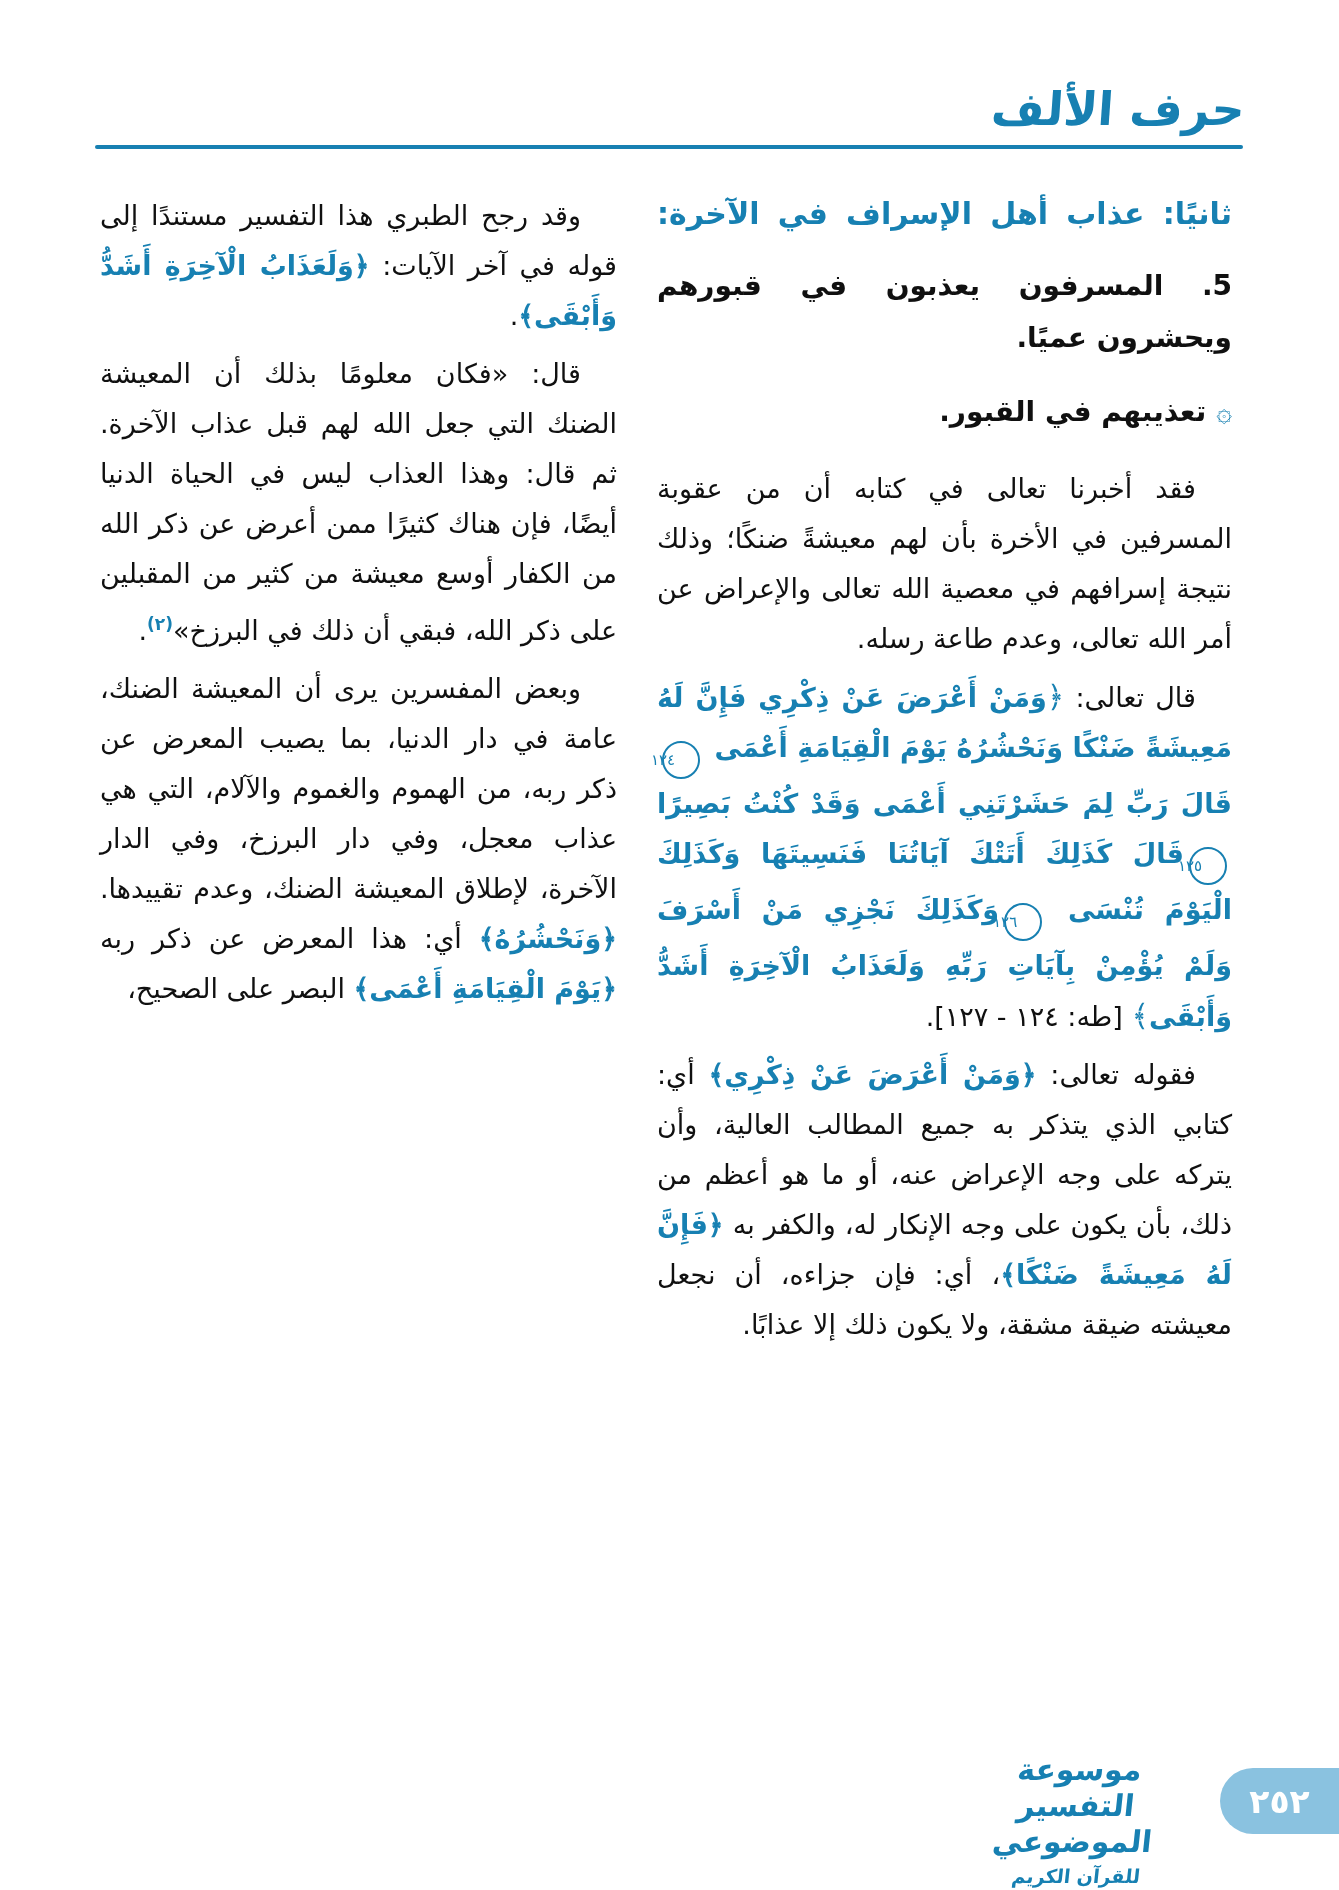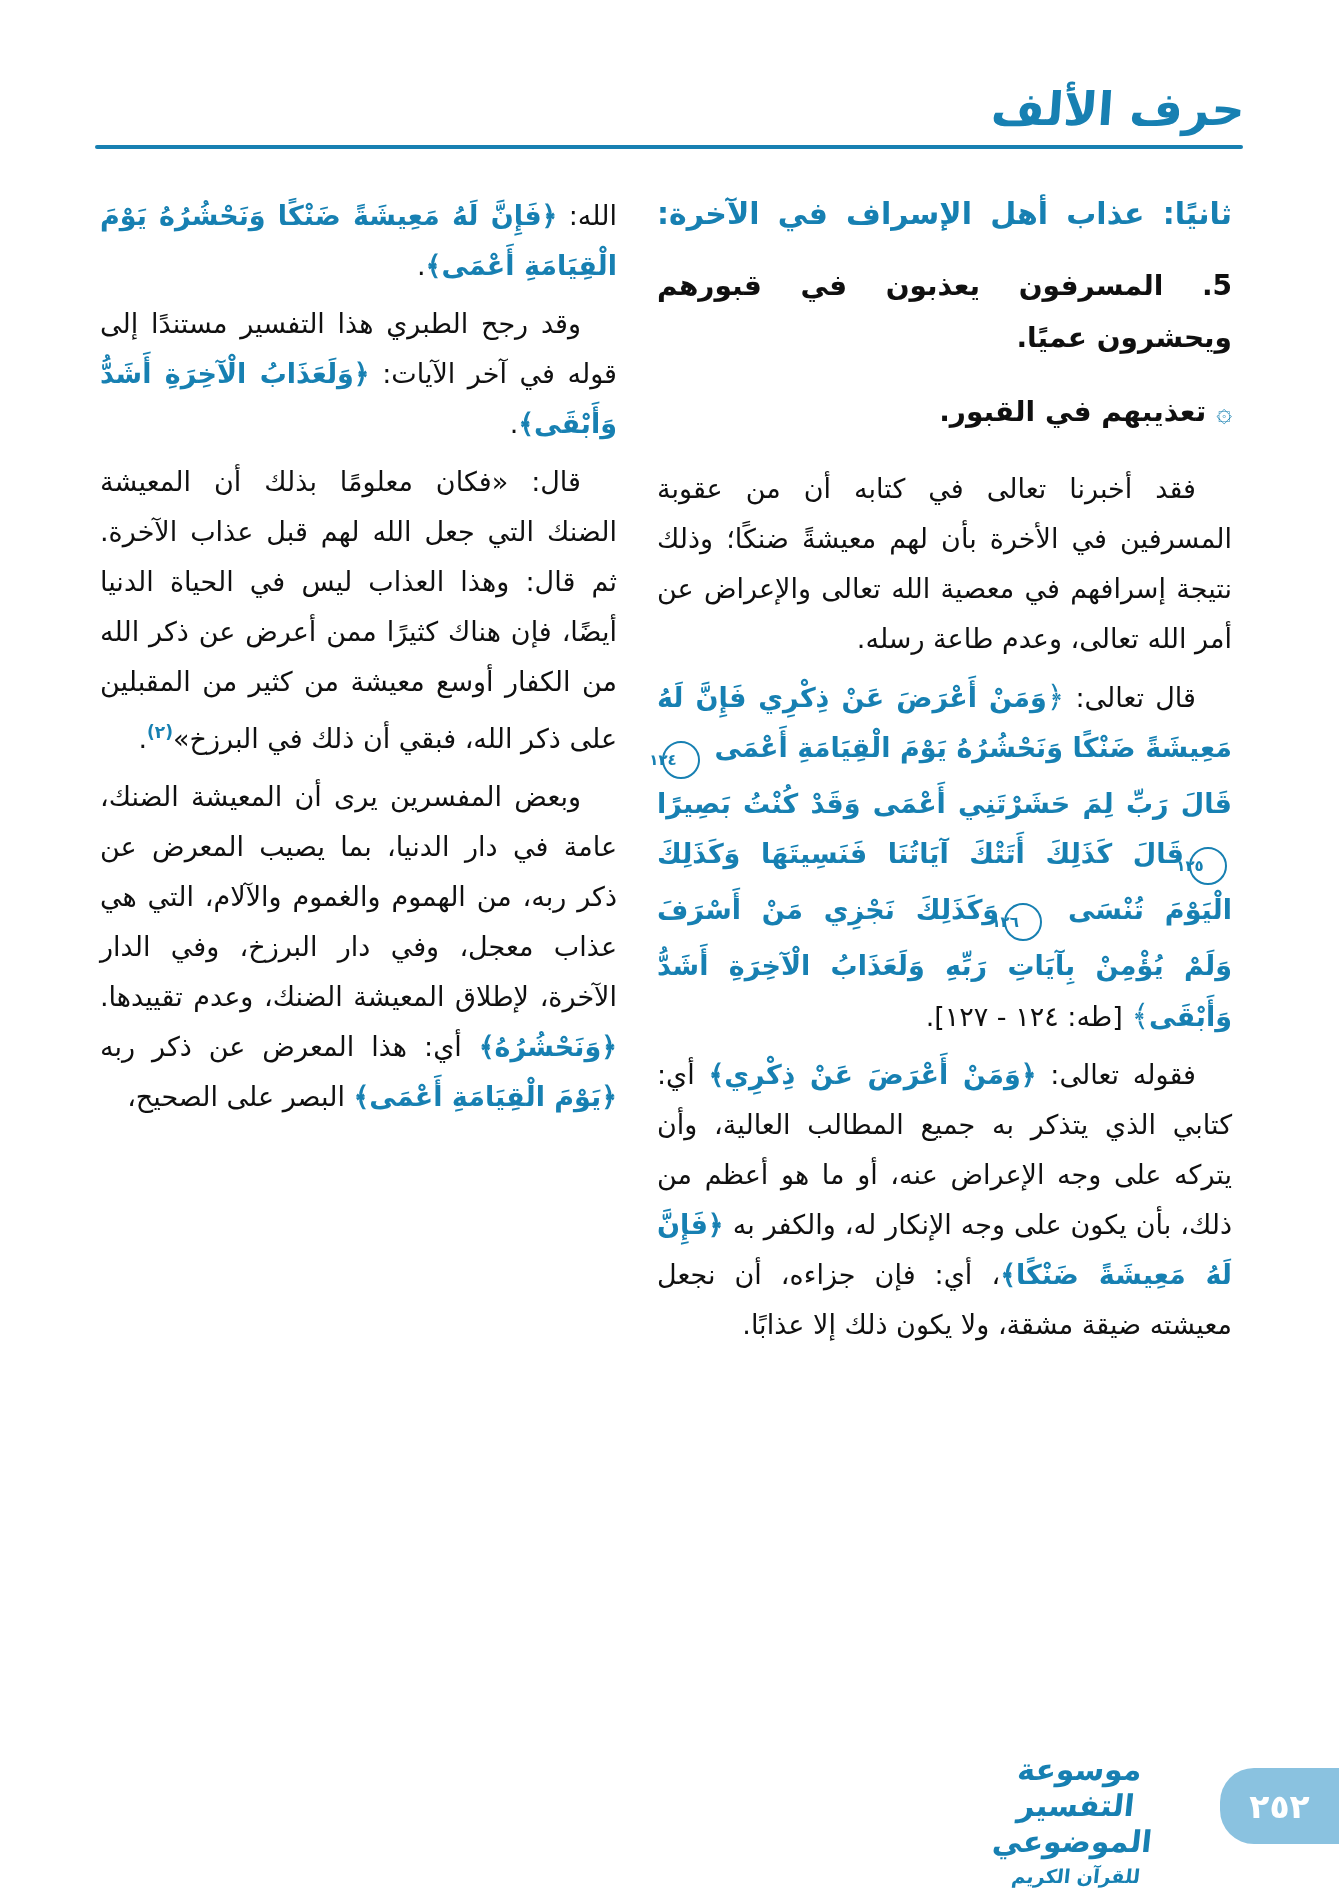--- a/index.html
+++ b/index.html
@@ -32,35 +32,35 @@
     margin:0 0 24px;line-height:1.5;text-align:justify;text-align-last:justify;
   }
   .bold-item{font-weight:bold;font-size:28px;line-height:52px;margin:0 0 14px;text-align:justify;}
   .subhead{font-weight:bold;font-size:28px;line-height:68px;margin:0 0 18px;}
   .flower{color:var(--accent);font-size:27px;margin-left:10px;font-weight:normal;}
   .verse{color:var(--accent);font-weight:bold;}
   .bracket{font-weight:normal;font-size:30px;}
   .ayah{
     display:inline-flex;align-items:center;justify-content:center;
     width:34px;height:34px;border:2px solid var(--accent);border-radius:50%;
-    font-size:15px;color:var(--accent);margin:0 5px;vertical-align:-8px;font-weight:bold;
+    font-size:15px;color:var(--accent);margin:0 5px;vertical-align:-8px;font-weight:normal;
   }
   .fn-ref{color:var(--accent);font-size:17px;vertical-align:10px;font-weight:bold;}
   .bold{font-weight:bold;}
   
   .footnotes{margin-top:28px;text-align:right;}
   .fn-rule{width:256px;height:3px;background:var(--accent);margin:0 0 16px;}
   .fn{font-size:23px;line-height:39px;margin:0 0 4px;padding-right:58px;text-indent:-58px;text-align:right;}
   .fn-marker{color:var(--accent);}
   
   .footer-logo{position:absolute;top:1752px;right:156px;width:214px;text-align:center;color:var(--accent);}
   .logo-l1{font-size:30px;font-weight:bold;line-height:1.2;transform:skewX(-6deg);}
   .logo-l2{font-size:19px;font-weight:bold;margin-top:5px;transform:skewX(-6deg);}
   .page-badge{
-    position:absolute;top:1768px;right:0;width:119px;height:76px;
+    position:absolute;top:1768px;right:0;width:119px;height:66px;
     background:var(--badge);border-radius:34px 0 0 34px;
     display:flex;align-items:center;justify-content:center;
     color:#ffffff;font-size:33px;font-weight:bold;
   }
 </style>
 </head>
 <body>
 
 <div class="page">
 
@@ -80,21 +80,20 @@
 
       <p class="body indent">فقد أخبرنا تعالى في كتابه أن من عقوبة المسرفين في الأخرة بأن لهم معيشةً ضنكًا؛ وذلك نتيجة إسرافهم في معصية الله تعالى والإعراض عن أمر الله تعالى، وعدم طاعة رسله.</p>
 
       <p class="body indent"><span>قال تعالى: </span><span class="verse"><span class="bracket">﴿</span><span>وَمَنْ أَعْرَضَ عَنْ ذِكْرِي فَإِنَّ لَهُ مَعِيشَةً ضَنْكًا وَنَحْشُرُهُ يَوْمَ الْقِيَامَةِ أَعْمَى </span><span class="ayah">١٢٤</span><span>قَالَ رَبِّ لِمَ حَشَرْتَنِي أَعْمَى وَقَدْ كُنْتُ بَصِيرًا </span><span class="ayah">١٢٥</span><span>قَالَ كَذَلِكَ أَتَتْكَ آيَاتُنَا فَنَسِيتَهَا وَكَذَلِكَ الْيَوْمَ تُنْسَى </span><span class="ayah">١٢٦</span><span>وَكَذَلِكَ نَجْزِي مَنْ أَسْرَفَ وَلَمْ يُؤْمِنْ بِآيَاتِ رَبِّهِ وَلَعَذَابُ الْآخِرَةِ أَشَدُّ وَأَبْقَى</span><span class="bracket">﴾</span></span><span> [طه: ١٢٤ - ١٢٧].</span></p>
 
       <p class="body indent"><span>فقوله تعالى: </span><span class="verse">﴿وَمَنْ أَعْرَضَ عَنْ ذِكْرِي﴾</span><span> أي: كتابي الذي يتذكر به جميع المطالب العالية، وأن يتركه على وجه الإعراض عنه، أو ما هو أعظم من ذلك، بأن يكون على وجه الإنكار له، والكفر به </span><span class="verse">﴿فَإِنَّ لَهُ مَعِيشَةً ضَنْكًا﴾</span><span>، أي: فإن جزاءه، أن نجعل معيشته ضيقة مشقة، ولا يكون ذلك إلا عذابًا.</span></p>
 
     </section>
 
     <section class="col-left">
-      <p class="body"><span>الله: </span><span class="verse">﴿فَإِنَّ لَهُ مَعِيشَةً ضَنْكًا وَنَحْشُرُهُ يَوْمَ الْقِيَامَةِ أَعْمَى﴾</span><span>.</span></p>
 
 
       <p class="body indent"><span>وقد رجح الطبري هذا التفسير مستندًا إلى قوله في آخر الآيات: </span><span class="verse">﴿وَلَعَذَابُ الْآخِرَةِ أَشَدُّ وَأَبْقَى﴾</span><span>.</span></p>
 
       <p class="body indent"><span>قال: «فكان معلومًا بذلك أن المعيشة الضنك التي جعل الله لهم قبل عذاب الآخرة. ثم قال: وهذا العذاب ليس في الحياة الدنيا أيضًا، فإن هناك كثيرًا ممن أعرض عن ذكر الله من الكفار أوسع معيشة من كثير من المقبلين على ذكر الله، فبقي أن ذلك في البرزخ»</span><span class="fn-ref">(٢)</span><span>.</span></p>
 
       <p class="body indent"><span>وبعض المفسرين يرى أن المعيشة الضنك، عامة في دار الدنيا، بما يصيب المعرض عن ذكر ربه، من الهموم والغموم والآلام، التي هي عذاب معجل، وفي دار البرزخ، وفي الدار الآخرة، لإطلاق المعيشة الضنك، وعدم تقييدها. </span><span class="verse">﴿وَنَحْشُرُهُ﴾</span><span> أي: هذا المعرض عن ذكر ربه </span><span class="verse">﴿يَوْمَ الْقِيَامَةِ أَعْمَى﴾</span><span> البصر على الصحيح،</span></p>
 
     </section>
 

